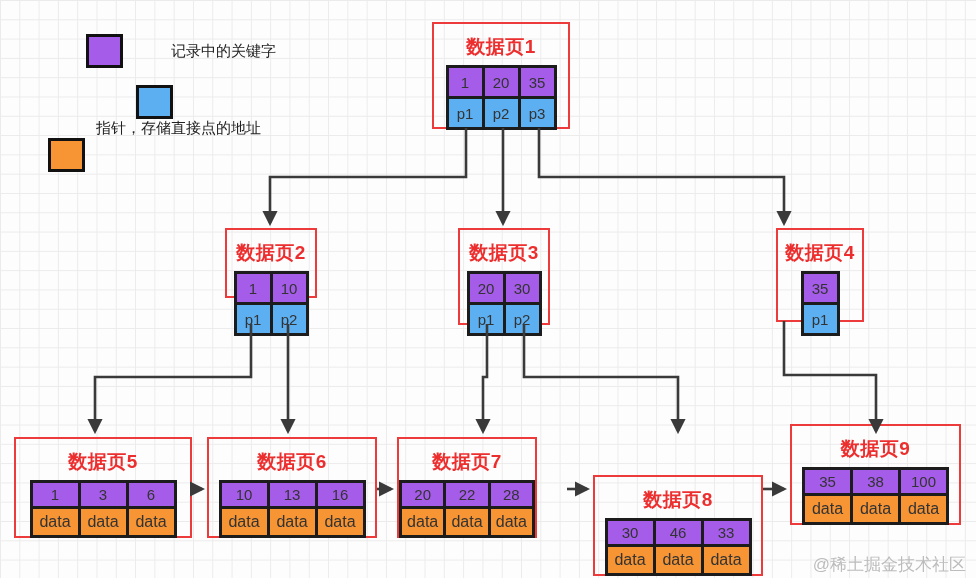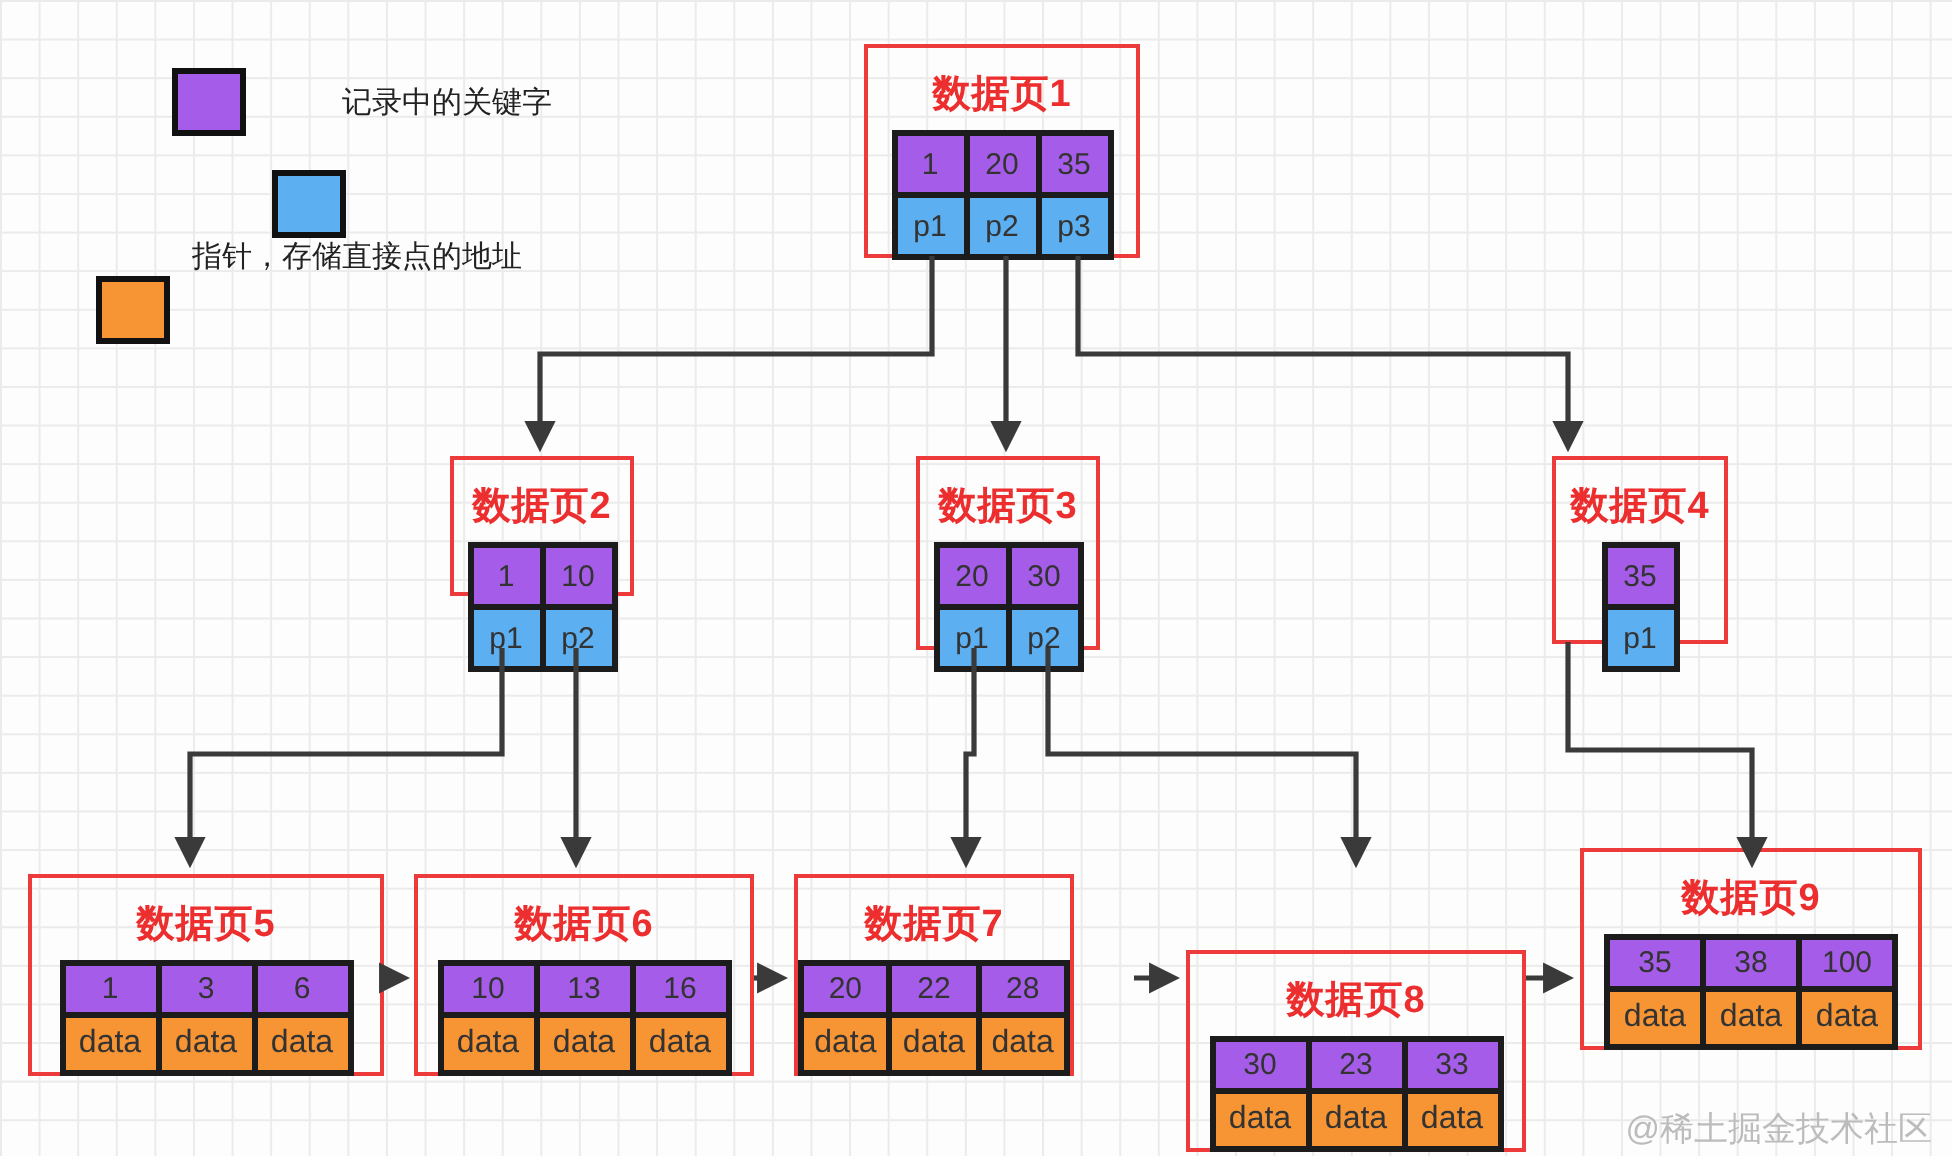--- a/index.html
+++ b/index.html
@@ -183,21 +183,21 @@
     </tbody>
       </table>
   </div>
 
   <div class="node" style="left:593px;top:437px;width:170px;height:101px;margin-top:38px;">
     <div class="node-title">数据页8</div>
     <table class="cells leaf-t">
       <tbody>
           <tr>
         <td class="key">30</td>
-        <td class="key">23</td>
+        <td class="key">46</td>
         <td class="key">33</td>
       </tr>
       <tr>
         <td class="dat">data</td>
         <td class="dat">data</td>
         <td class="dat">data</td>
       </tr>
     </tbody>
       </table>
   </div>

